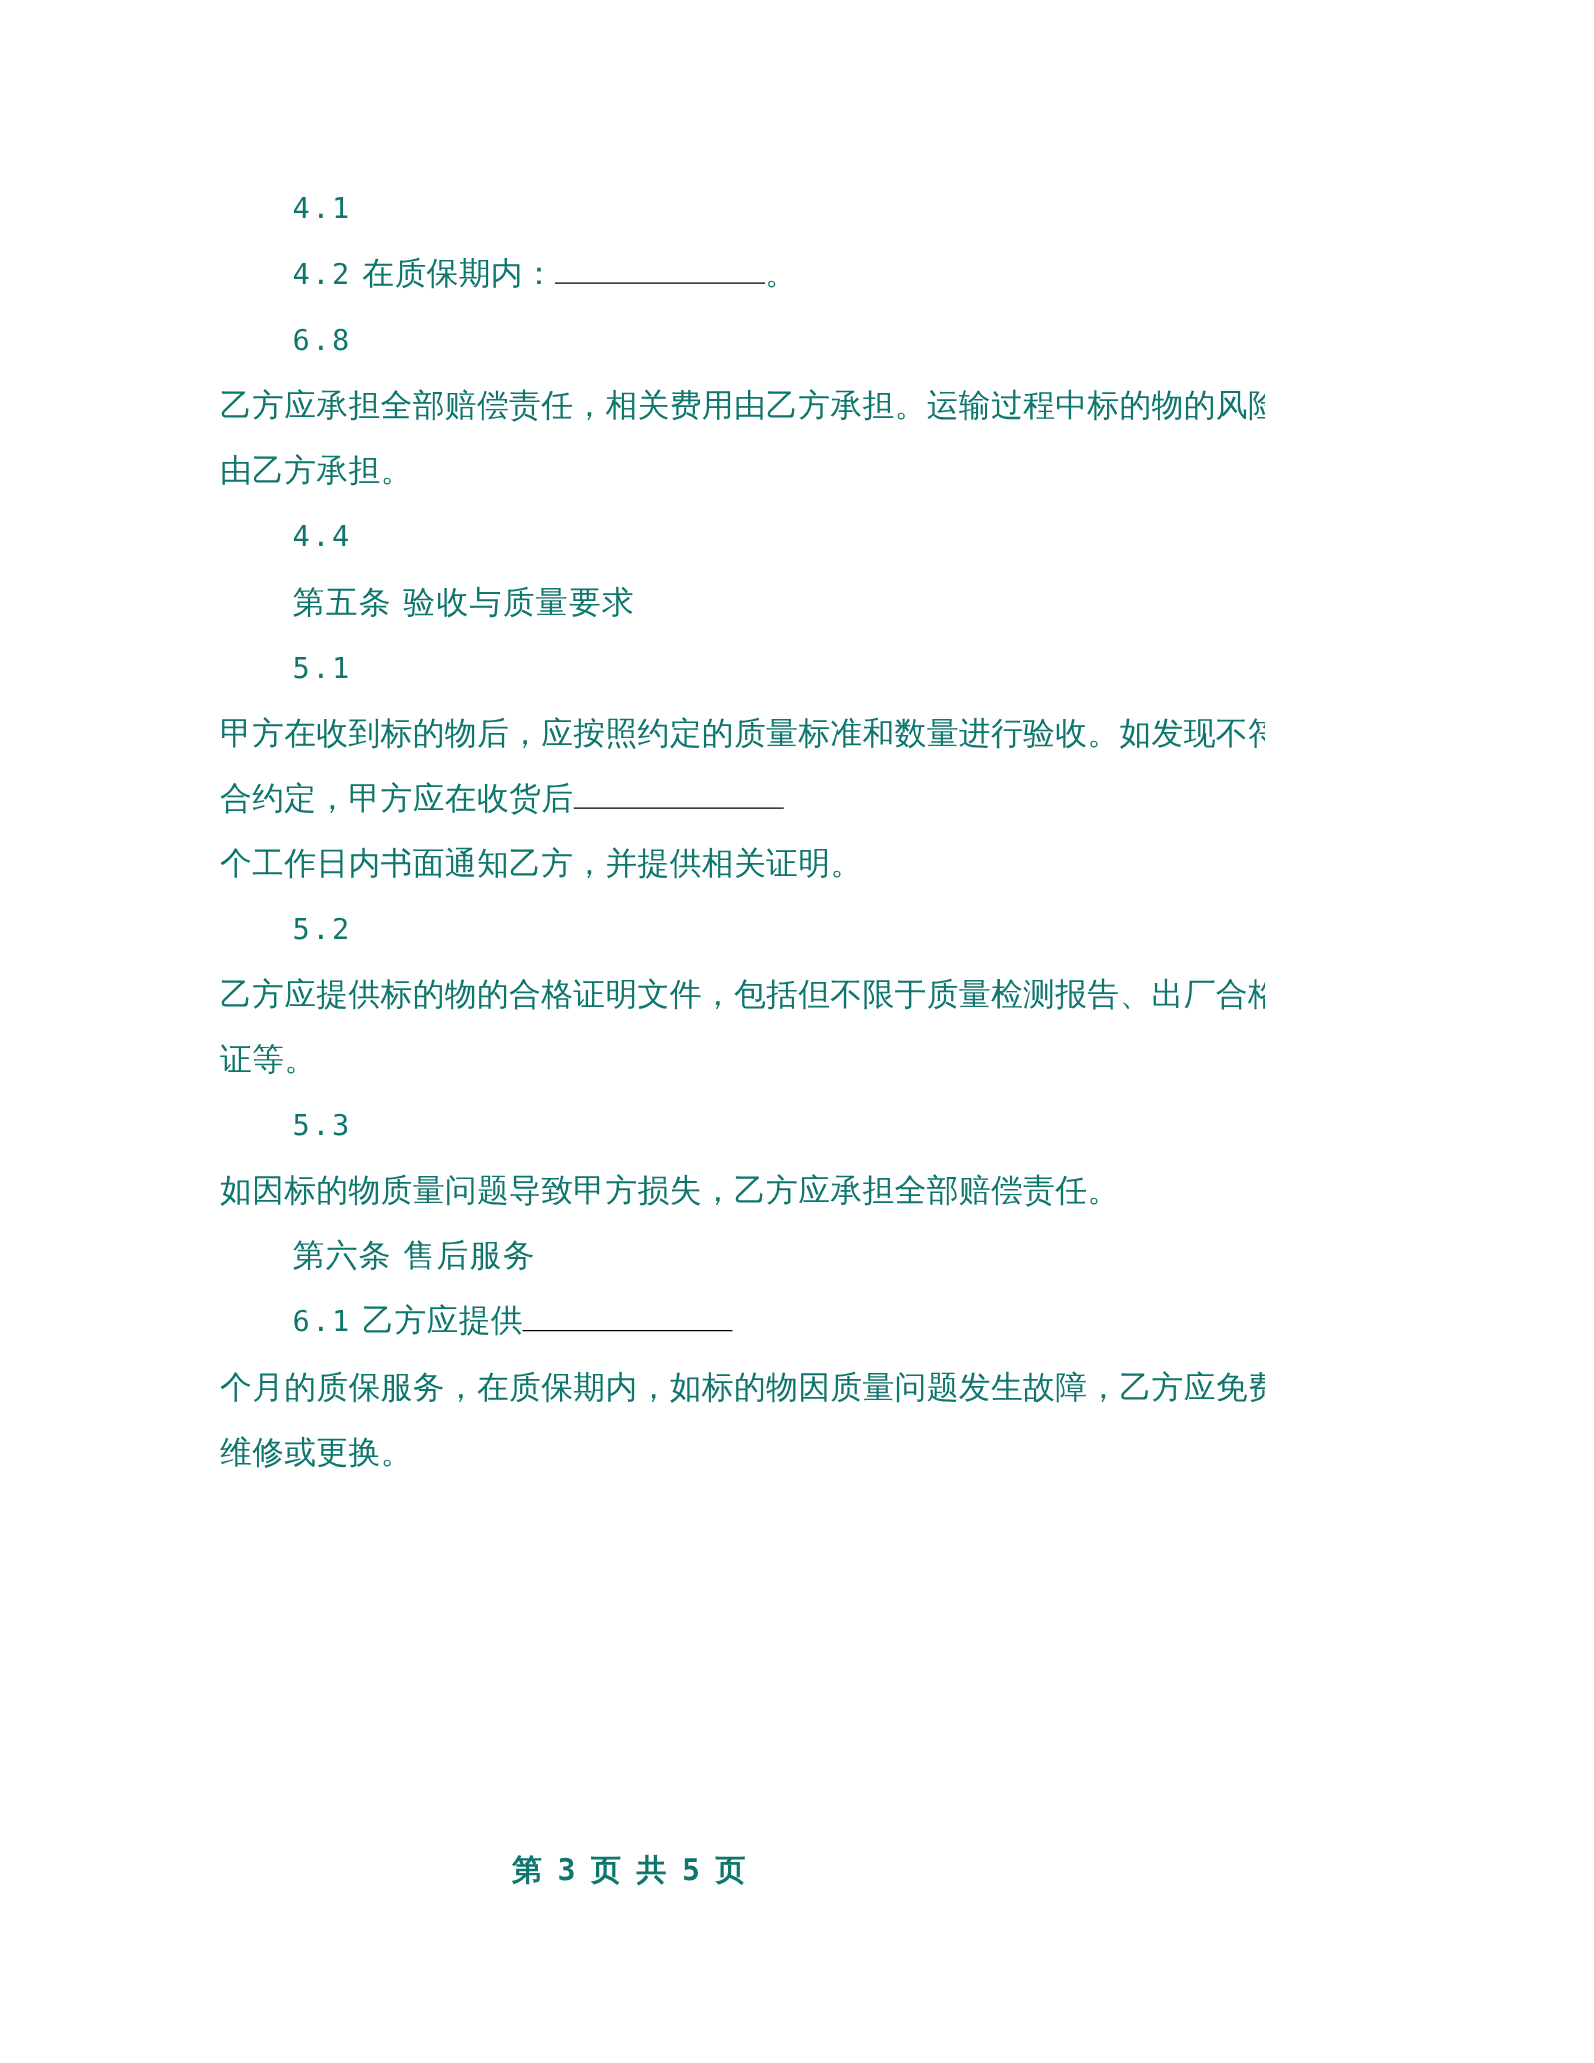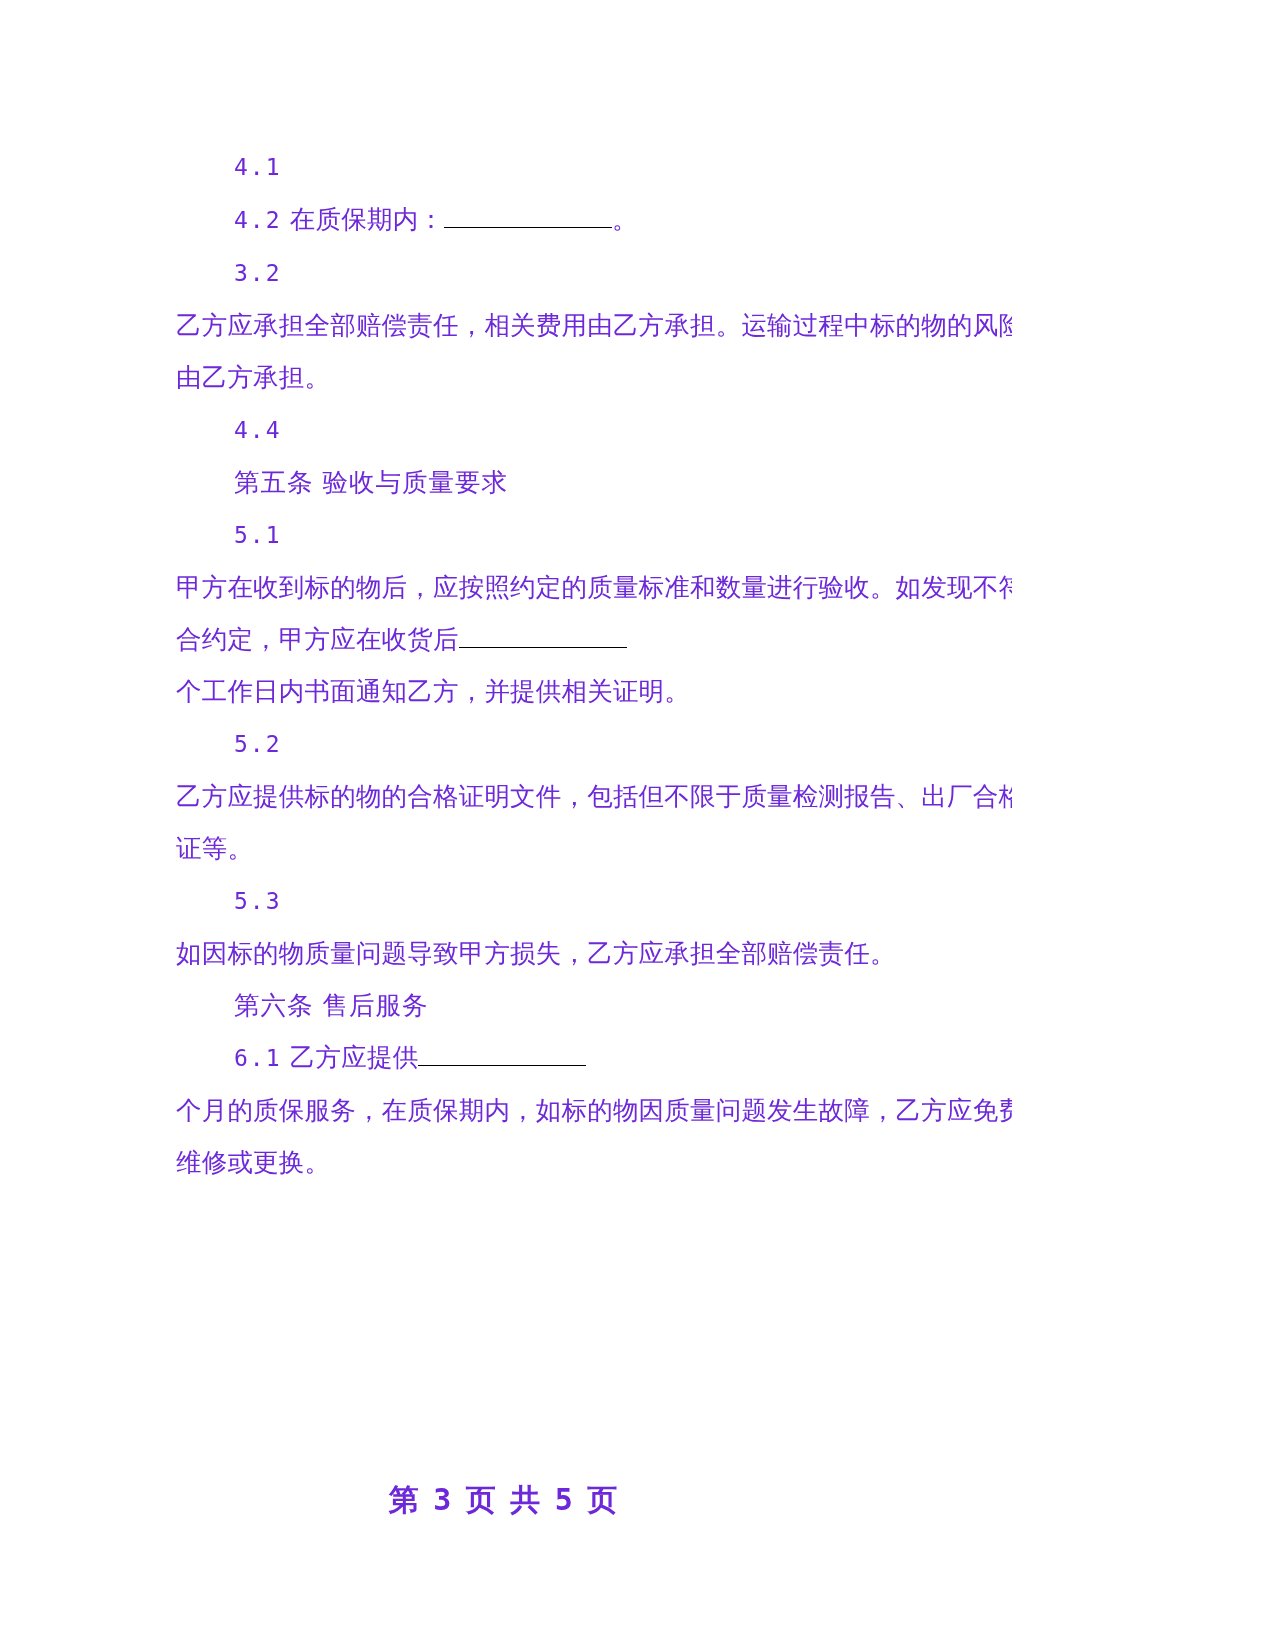--- a/index.html
+++ b/index.html
@@ -6,21 +6,21 @@
     margin: 0;
     padding: 0;
     background: #ffffff;
   }
   .page {
     position: relative;
     width: 1012px;
     height: 1650px;
     background: #ffffff;
     font-family: "DejaVu Serif", "Liberation Serif", serif;
-    color: #6d28d9;
+    color: #0f766e;
     box-sizing: border-box;
     overflow: hidden;
   }
   .content {
     position: absolute;
     left: 176px;
     top: 140px;
     width: 860px;
   }
   .para {
@@ -54,21 +54,21 @@
   }
   .b-sm { width: 108px; }
   .b-lg { width: 168px; }
   .b-xl { width: 196px; }
   .footer {
     position: absolute;
     left: 0;
     right: 4px;
     top: 1480px;
     text-align: center;
-    font-size: 30px;
+    font-size: 24px;
     font-weight: bold;
     font-family: "DejaVu Serif", "Liberation Serif", serif;
     letter-spacing: 2px;
   }
   .footer .pnum {
     font-family: "DejaVu Sans Mono", "Liberation Mono", monospace;
     font-weight: bold;
   }
 </style>
 </head>
@@ -80,21 +80,21 @@
     <p class="para indent">
       <span class="num">4.1</span>
     </p>
 
     <p class="para indent">
       <span class="num">4.2</span>
       <span>在质保期内：</span><span class="blank b-lg"></span><span>。</span>
     </p>
 
     <p class="para indent">
-      <span class="num">3.2</span>
+      <span class="num">6.8</span>
     </p>
     <p class="para">乙方应承担全部赔偿责任，相关费用由乙方承担。运输过程中标的物的风险由乙方承担。</p>
 
     <p class="para indent">
       <span class="num">4.4</span>
     </p>
 
     <p class="heading">第五条  验收与质量要求</p>
 
     <p class="para indent">

